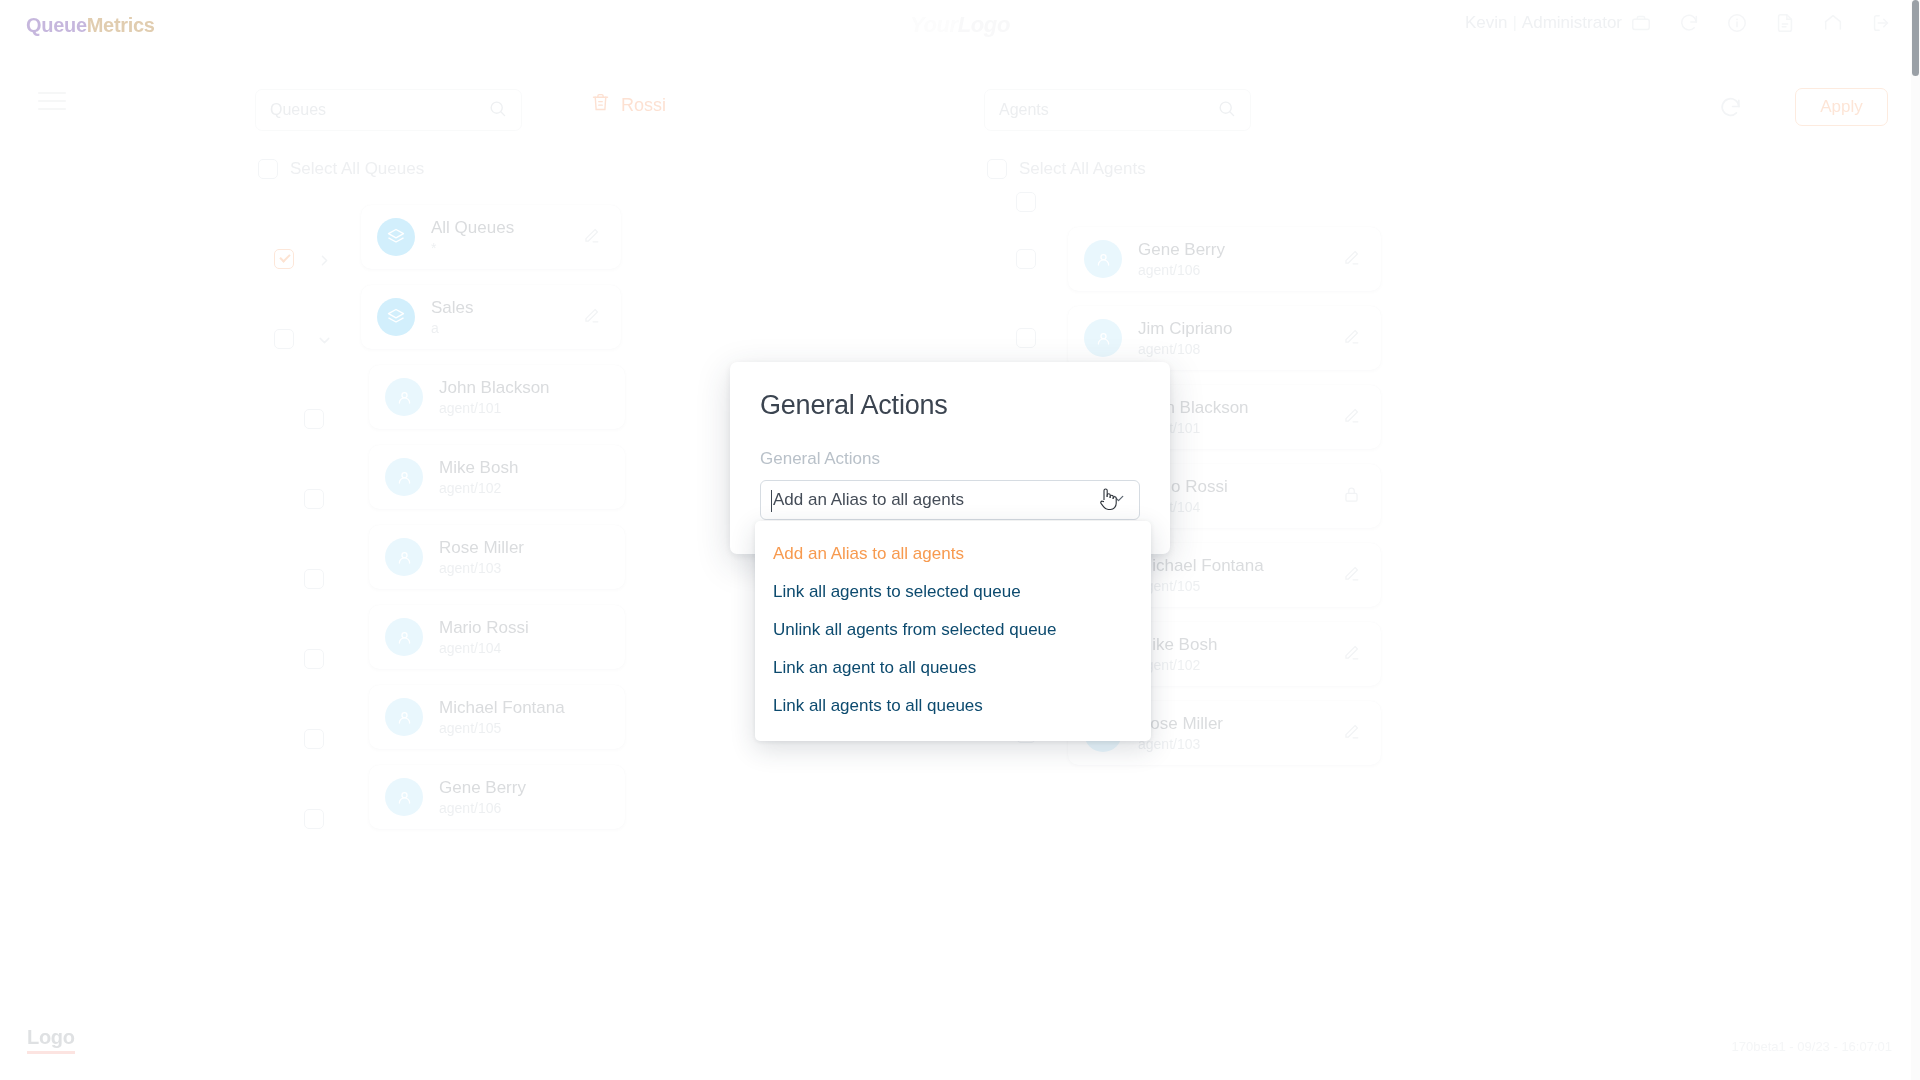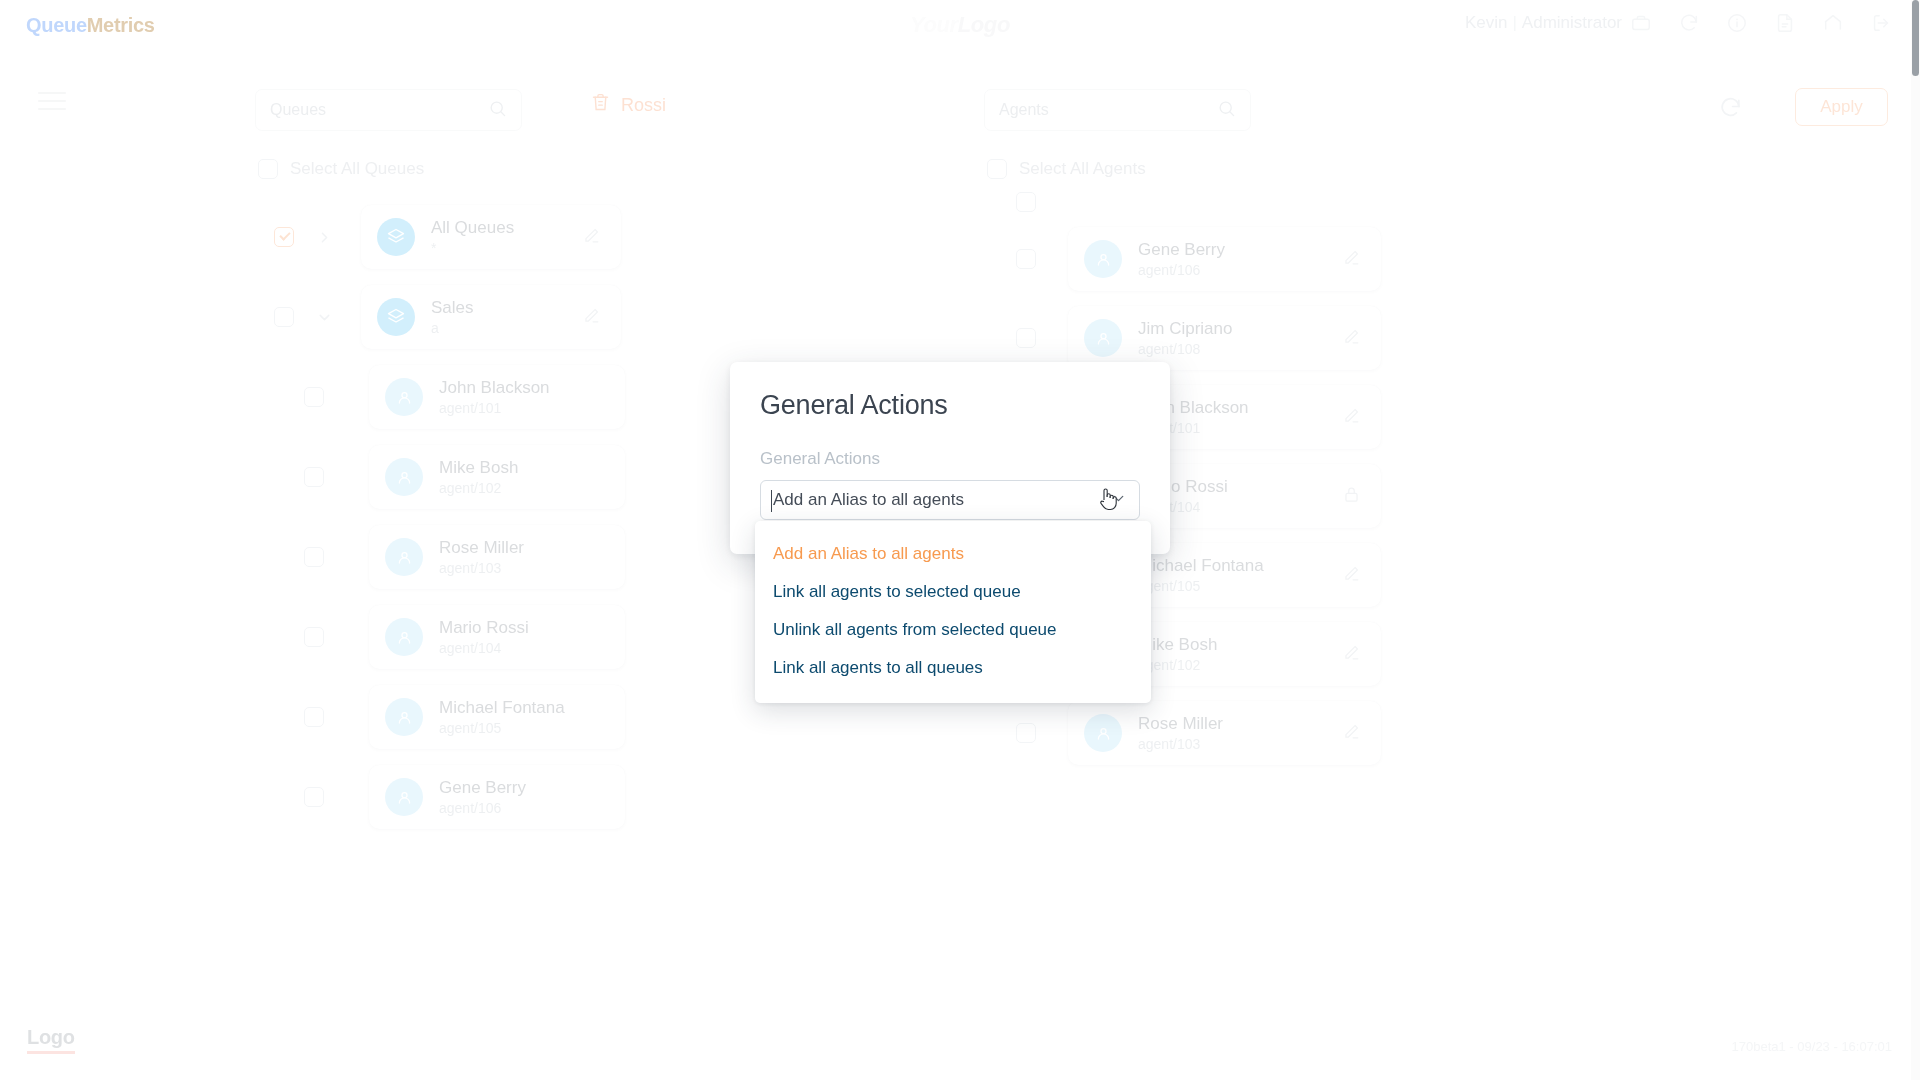--- a/index.html
+++ b/index.html
@@ -13,21 +13,21 @@
 
   
   .dim { opacity: .32; }
 
   
   .header {
     position: absolute; top:0; left:0; width:1920px; height:52px;
     display:flex; align-items:center;
   }
   .brand { position:absolute; left:26px; top:14px; font-size:20px; font-weight:bold; letter-spacing:-.3px;}
-  .brand .q { color:#3b82f6; }
+  .brand .q { color:#4c1d95; }
   .brand .m { color:#a16207; }
   .yourlogo {
     position:absolute; left:50%; transform:translateX(-50%); top:12px;
     font-size:22px; font-style:italic; font-weight:bold; letter-spacing:-.4px;
   }
   .yourlogo .a { color:#f4f5f6; }
   .yourlogo .b { color:#e8eaec; }
   .userbox {
     position:absolute; right:298px; top:13px;
     font-size:17px; color:#ccd2d9; white-space:nowrap;
@@ -83,21 +83,21 @@
     content:""; position:absolute; left:5px; top:4px;
     width:8px; height:4px; border-left:2px solid #f7a872; border-bottom:2px solid #f7a872;
     transform:rotate(-45deg);
   }
 
   
   .panel { position:absolute; }
   #queues-panel { left:255px; top:205px; width:640px; }
   #agents-panel { left:984px; top:192px; width:440px; }
 
-  .row { position:relative; display:flex; align-items:center; }
+  .row { position:relative; display:flex; align-items:flex-end; }
 
   .chev { width:22px; display:flex; justify-content:center; color:#d2d8de; cursor:pointer; }
 
   .card {
     background:#fff; border-radius:10px;
     box-shadow: 0 1px 5px rgba(60,72,88,.09), 0 0 1px rgba(60,72,88,.10);
     display:flex; align-items:center; padding:0 20px 0 16px;
     height:64px;
   }
   .card .avatar {
@@ -651,20 +651,21 @@
             <path d="M6 9l6 6 6-6"></path>
           </svg>
       </span>
     </div>
   </div>
 
   <div class="dropdown">
     <div class="dd-item selected">Add an Alias to all agents</div>
     <div class="dd-item">Link all agents to selected queue</div>
     <div class="dd-item">Unlink all agents from selected queue</div>
+    <div class="dd-item">Link an agent to all queues</div>
     <div class="dd-item">Link all agents to all queues</div>
   </div>
 
   <span class="cursor">
     <svg width="22" height="26" viewBox="0 0 22 26" fill="#fff" stroke="#2b3138" stroke-width="1.1" stroke-linejoin="round">
       <path d="M7 14V4.6a1.6 1.6 0 013.2 0V11"></path>
       <path d="M10.2 11V9.2a1.5 1.5 0 013 0V12"></path>
       <path d="M13.2 12v-1.3a1.5 1.5 0 013 0V13"></path>
       <path d="M16.2 13v-.8a1.5 1.5 0 013 0v5.1c0 3.4-2.3 6.2-5.8 6.2h-2.1c-2.2 0-3.3-.8-4.6-2.6L4 17.4c-.7-1 .1-2.4 1.3-2.2L7 15.6"></path>
     </svg>

